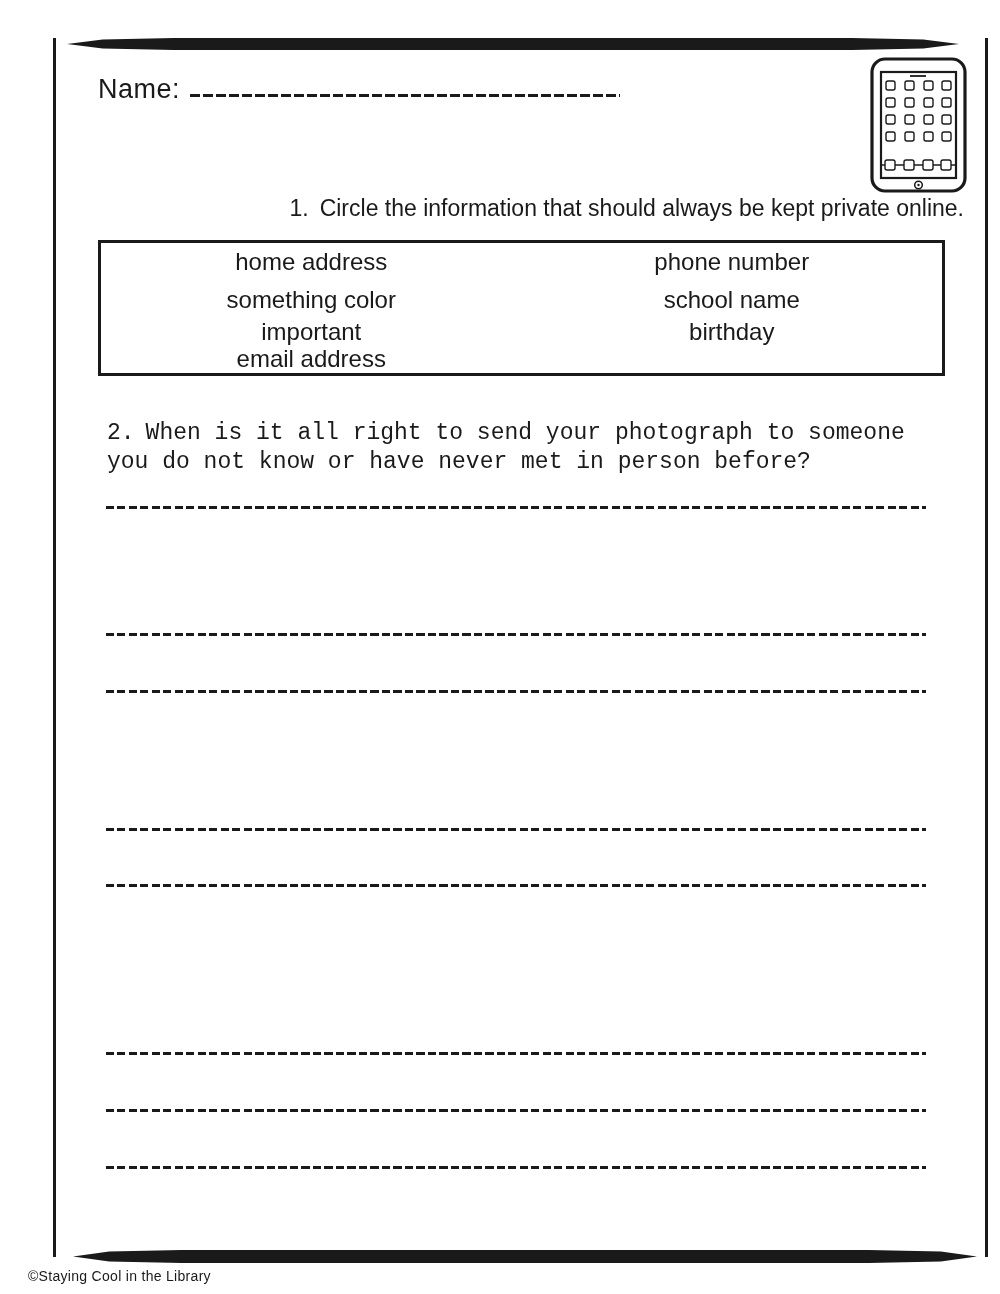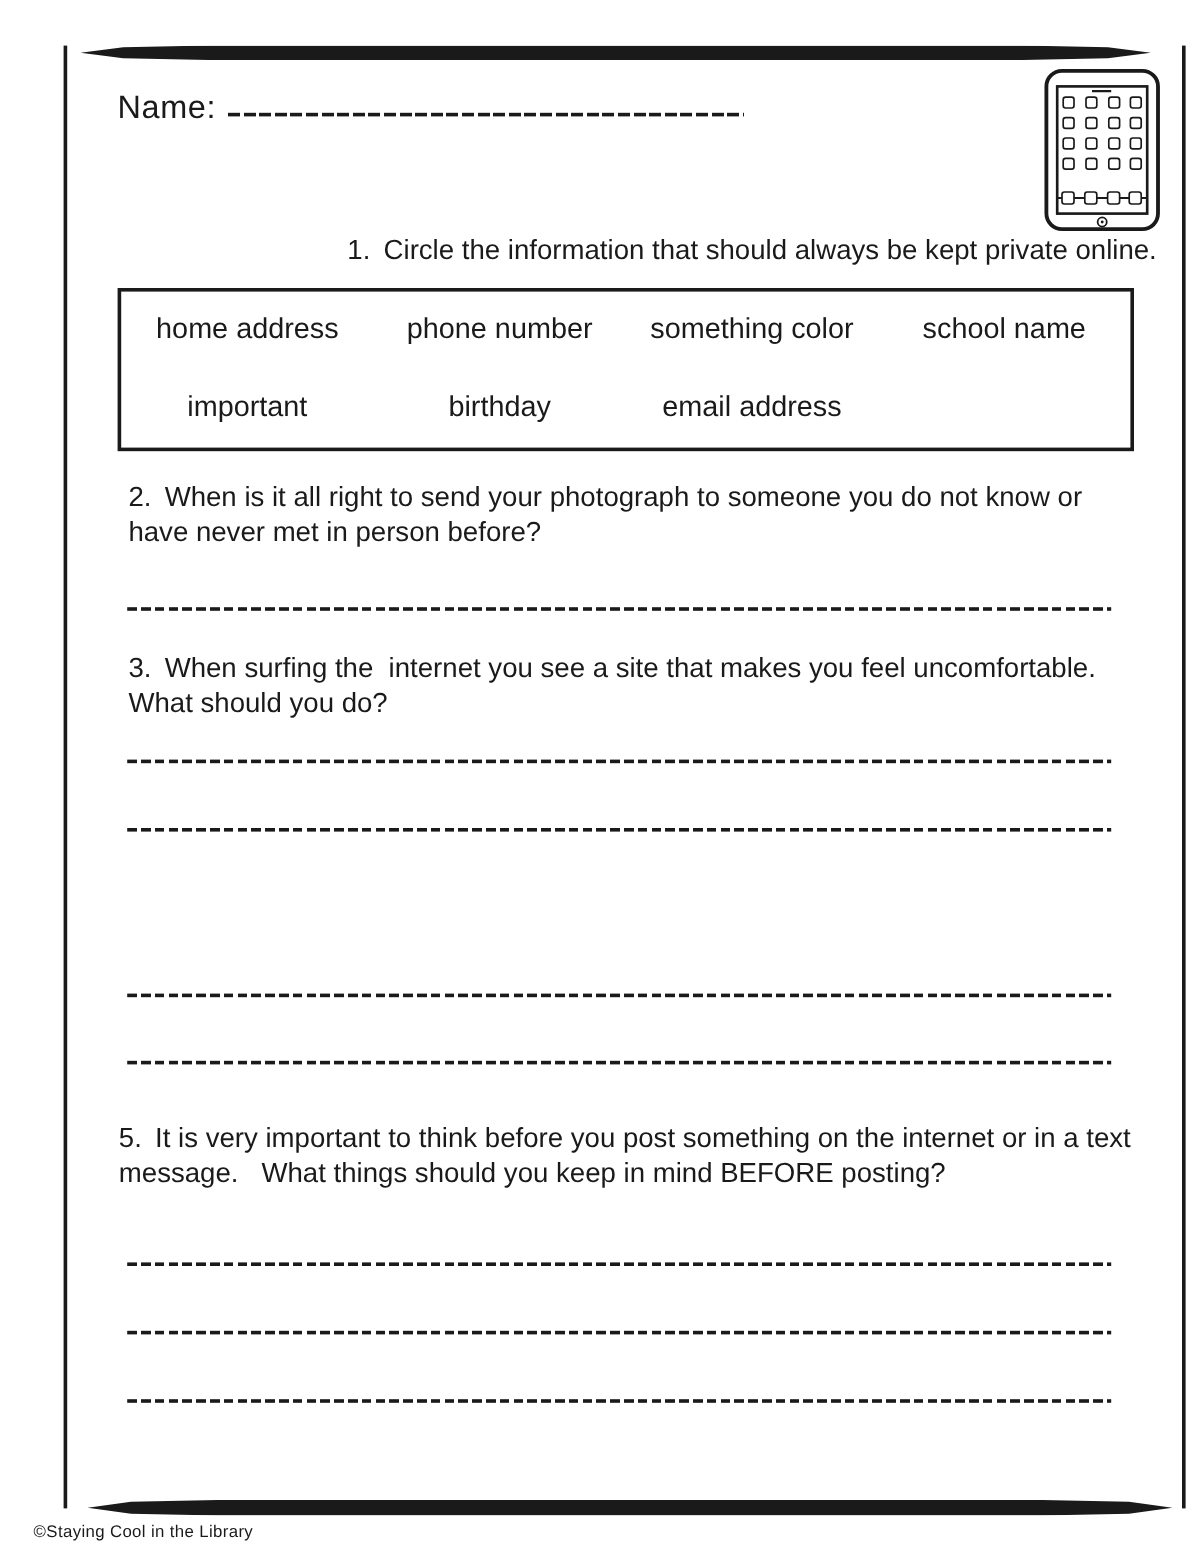--- a/index.html
+++ b/index.html
@@ -43,30 +43,30 @@
     padding: 0 8px 7px; border-bottom: 3.5px solid var(--ink);
   }
 
   .tablet { position: absolute; left: 850px; top: 57px; width: 97px; height: 136px; }
 
   
   .question { position: absolute; font-size: 23px; line-height: 1.26; }
   .q-num { margin-right: 11px; }
   .q-text { white-space: pre-wrap; }
   .q1 { left: 78px; top: 194px; width: 866px; text-align: right; }
-  .q2 { left: 87px; top: 400px; width: 838px; }
+  .q2 { left: 87px; top: 419px; width: 838px; font-family: Liberation Mono, monospace; }
   .q3 { left: 87px; top: 542px; width: 838px; }
   .q4 { left: 79px; top: 739px; width: 847px; }
   .q5 { left: 79px; top: 934px; width: 847px; }
 
   
   .word-bank {
     position: absolute; left: 78px; top: 240px; width: 847px; height: 136px;
     border: 3.5px solid var(--ink);
-    display: grid; grid-template-columns: repeat(4, 1fr); grid-template-rows: 1fr 1fr;
+    display: grid; grid-template-columns: repeat(2, 1fr); grid-template-rows: 1fr 1fr;
     align-items: center; justify-items: center;
   }
   .wb-cell { font-size: 24px; text-align: center; line-height: 1.12; padding: 0 8px; }
 
   
   .answer-line {
     position: absolute; left: 86px; width: 820px; height: 3px;
     background: repeating-linear-gradient(90deg, var(--ink) 0 8px, transparent 8px 11.5px);
   }
 
@@ -134,31 +134,25 @@
     <div class="wb-cell">important</div>
     <div class="wb-cell">birthday</div>
     <div class="wb-cell">email address</div>
   </div>
 
   <div class="question q2">
     <span class="q-num">2.</span><span class="q-text">When is it all right to send your photograph to someone you do not know or have never met in person before?</span>
   </div>
   <div class="answer-line" style="top:506px;"></div>
 
-  <div class="question q3">
-    <span class="q-num">3.</span><span class="q-text">When surfing the  internet you see a site that makes you feel uncomfortable.  What should you do?</span>
-  </div>
   <div class="answer-line" style="top:633px;"></div>
   <div class="answer-line" style="top:690px;"></div>
 
   <div class="answer-line" style="top:828px;"></div>
   <div class="answer-line" style="top:884px;"></div>
 
-  <div class="question q5">
-    <span class="q-num">5.</span><span class="q-text">It is very important to think before you post something on the internet or in a text message.   What things should you keep in mind BEFORE posting?</span>
-  </div>
   <div class="answer-line" style="top:1052px;"></div>
   <div class="answer-line" style="top:1109px;"></div>
   <div class="answer-line" style="top:1166px;"></div>
 
   <div class="credit">©Staying Cool in the Library</div>
 
 </div>
 
 </body></html>

